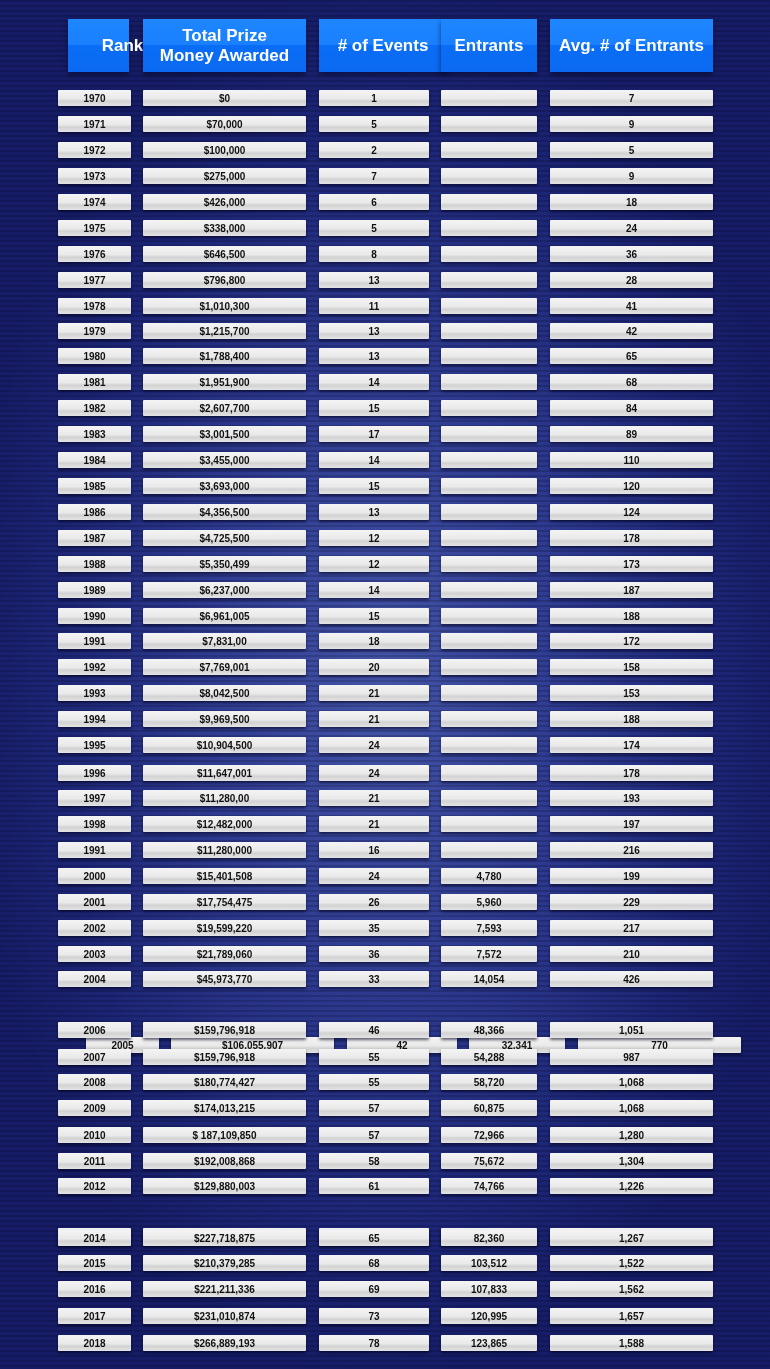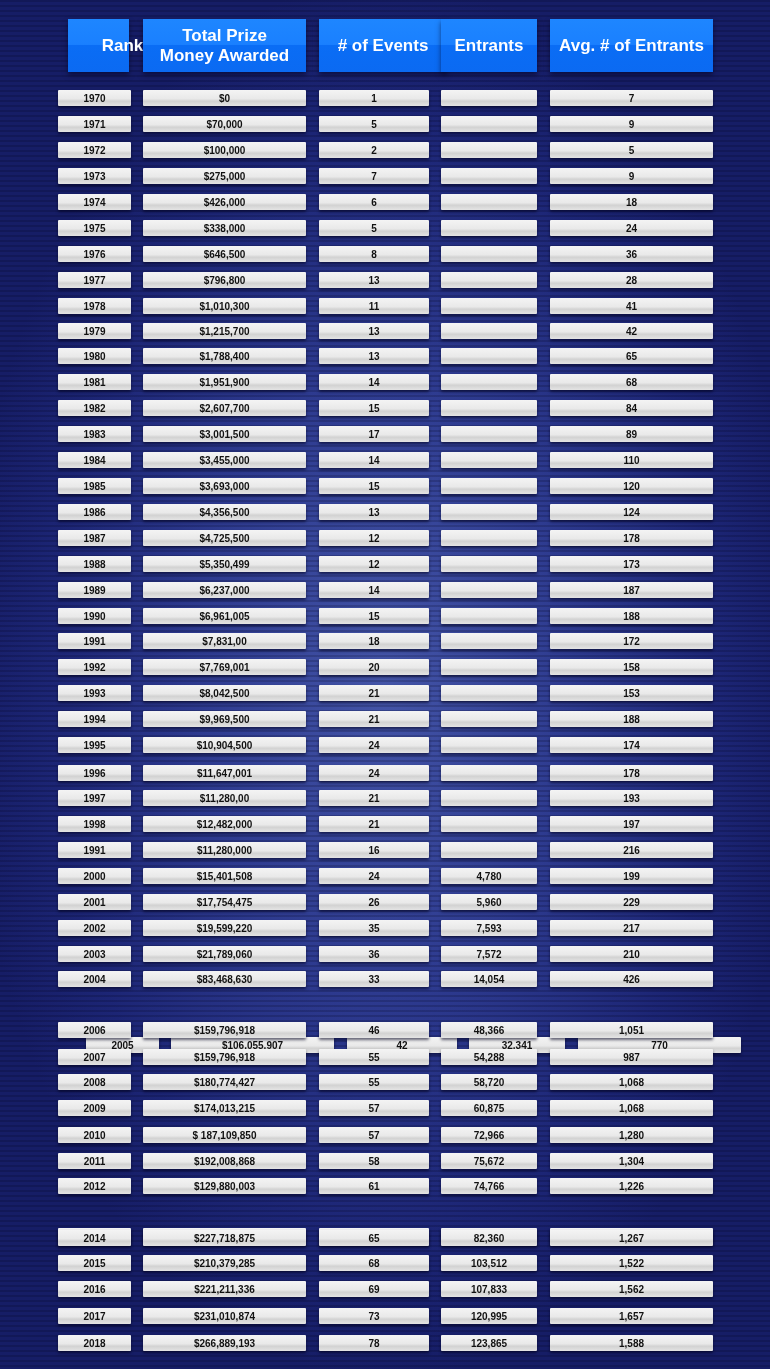--- a/index.html
+++ b/index.html
@@ -290,21 +290,21 @@
       </div>
       <div class="row" style="top: 946px;">
         <div class="cell c0">2003</div>
         <div class="cell c1">$21,789,060</div>
         <div class="cell c2">36</div>
         <div class="cell c3">7,572</div>
         <div class="cell c4">210</div>
       </div>
       <div class="row" style="top: 971px;">
         <div class="cell c0">2004</div>
-        <div class="cell c1">$83,468,630</div>
+        <div class="cell c1">$45,973,770</div>
         <div class="cell c2">33</div>
         <div class="cell c3">14,054</div>
         <div class="cell c4">426</div>
       </div>
       <div class="row" style="top: 1037px; margin-left: 28px;">
         <div class="cell c0">2005</div>
         <div class="cell c1">$106,055,907</div>
         <div class="cell c2">42</div>
         <div class="cell c3">32,341</div>
         <div class="cell c4">770</div>

